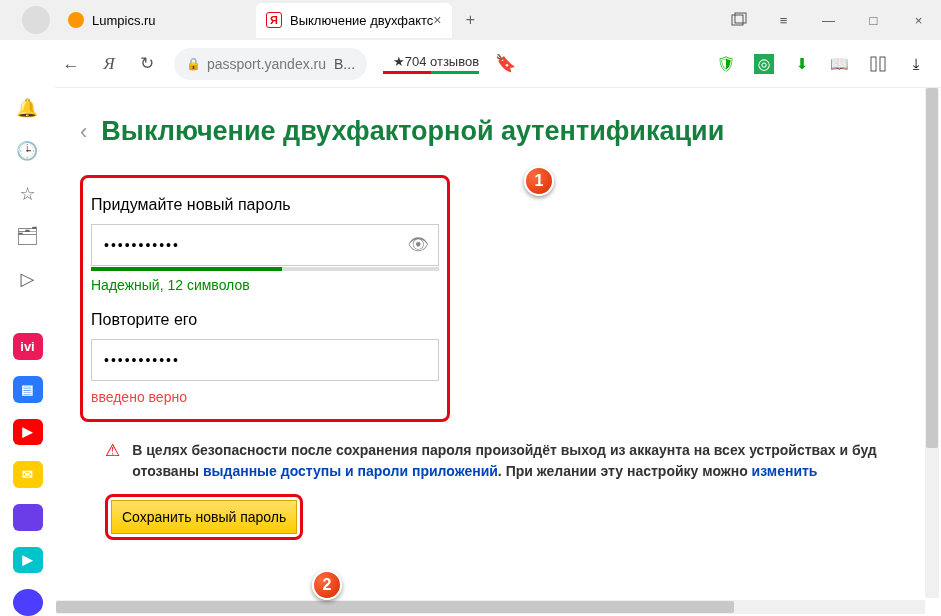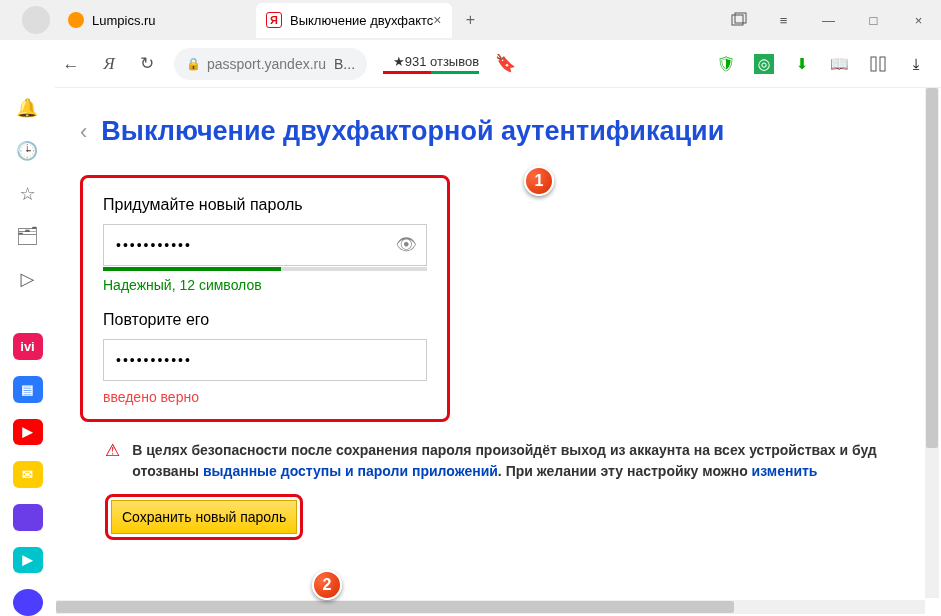--- a/index.html
+++ b/index.html
@@ -35,24 +35,24 @@
 
 .left-sidebar { position: absolute; left: 0; top: 40px; bottom: 0; width: 55px; background: #fff; display: flex; flex-direction: column; align-items: center; padding-top: 55px; gap: 16px; z-index: 5; }
 .sb-icon { width: 30px; height: 30px; display: flex; align-items: center; justify-content: center; font-size: 18px; color: #666; border-radius: 6px; }
 .sb-sep { height: 10px; }
 .sb-app { width: 30px; height: 30px; border-radius: 6px; display:flex; align-items:center; justify-content:center; color:#fff; font-size:13px; font-weight:bold; }
 
 
 .content { flex: 1; padding: 28px 30px 0 80px; overflow: hidden; position: relative; }
 .page-title-row { display: flex; align-items: center; gap: 14px; }
 .back-chevron { font-size: 22px; color: #999; }
-h1 { font-size: 27px; font-weight: bold; color: #1d4ed8; }
+h1 { font-size: 27px; font-weight: bold; color: #15803d; }
 
 .form-area { margin-top: 28px; display: flex; gap: 25px; }
-.form-box { border: 3px solid #e30613; border-radius: 8px; padding: 18px 20px 14px; width: 370px; background:#fff; position: relative; }
+.form-box { border: 3px solid #e30613; border-radius: 8px; padding: 18px 8px 14px; width: 370px; background:#fff; position: relative; }
 .field-label { font-size: 16px; color: #000; margin-bottom: 10px; }
 .pw-input-wrap { position: relative; }
 .pw-input { width: 100%; height: 42px; border: 1px solid #ccc; padding: 0 40px 0 12px; font-size: 14px; letter-spacing: 2px; }
 .eye-icon { position: absolute; right: 10px; top: 10px; color: #888; font-size: 17px; }
 .strength-bar { height: 4px; background: #ddd; margin-top: 1px; }
 .strength-fill { height: 100%; width: 55%; background: #008c00; }
 .strength-text { color: #008c00; font-size: 14px; margin-top: 6px; }
 .repeat-section { margin-top: 18px; }
 .valid-text { color: #ef4444; font-size: 14px; margin-top: 8px; }
 .help-link { color: #0044bb; font-size: 14px; margin-top: 45px; }
@@ -115,21 +115,21 @@
   <div class="nav-bar">
     <span class="nav-icon">←</span>
     <span class="nav-icon" style="font-family:serif;font-style:italic;">Я</span>
     <span class="nav-icon">↻</span>
     <div class="address-bar">
       <span class="lock-icon">🔒</span>
       <span class="url-text">passport.yandex.ru</span>
       <span class="url-suffix">В...</span>
     </div>
     <div>
-      <div class="reviews">★931 отзывов</div>
+      <div class="reviews">★704 отзывов</div>
       <div class="reviews-underline"></div>
     </div>
     <span class="nav-icon" style="color:#bbb;">🔖</span>
     <div class="nav-right">
       <span class="ext-icon" style="color:#0a0;">🛡</span>
       <span class="ext-icon" style="background:#2a5; color:#fff; width:20px; height:20px;">◎</span>
       <span class="ext-icon" style="color:#0a0;">⬇</span>
       <span class="ext-icon">📖</span>
       <span class="ext-icon">
           <svg width="16" height="16" viewBox="0 0 16 16">

